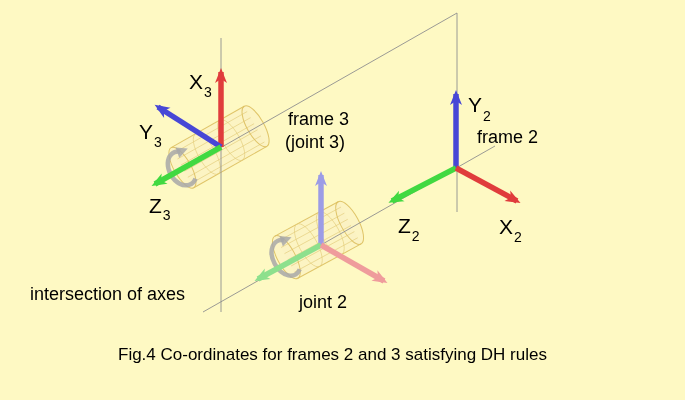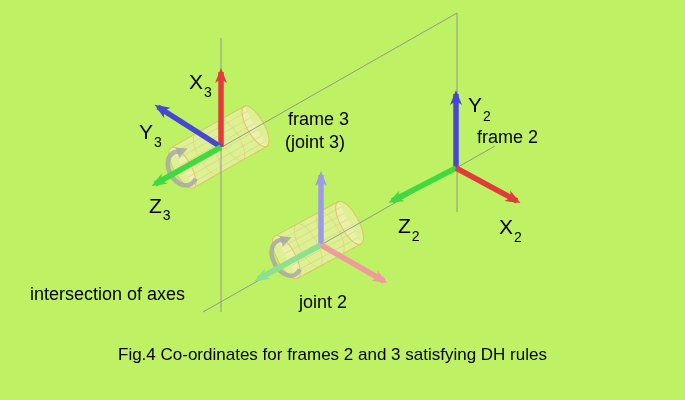--- a/index.html
+++ b/index.html
@@ -1,16 +1,16 @@
 <!DOCTYPE html>
 <html><head>
 <meta charset="utf-8">
 <style>
   html,body{margin:0;padding:0;background:#ffffff;}
-  #canvas{width:685px;height:400px;position:relative;background:#bef264;overflow:hidden;}
+  #canvas{width:685px;height:400px;position:relative;background:#fef9c3;overflow:hidden;}
   svg text{font-family:"Liberation Sans","DejaVu Sans",sans-serif;fill:#000000;}
   .axl{font-size:21px;}
   .sub{font-size:14px;}
   .ann{font-size:18px;}
   .cap{font-size:17px;}
   .cline{stroke:#8f8f8f;stroke-width:0.9;fill:none;}
   .shaft{stroke-width:5.5;fill:none;stroke-linecap:butt;}
   .cyl-stroke{stroke:#ddc162;stroke-width:1;fill:none;opacity:0.95;}
   .cyl-mesh{stroke:#e3cb79;stroke-width:0.7;fill:none;opacity:0.85;}
   .cyl-fill{fill:#faf0c4;opacity:0.5;stroke:none;}

